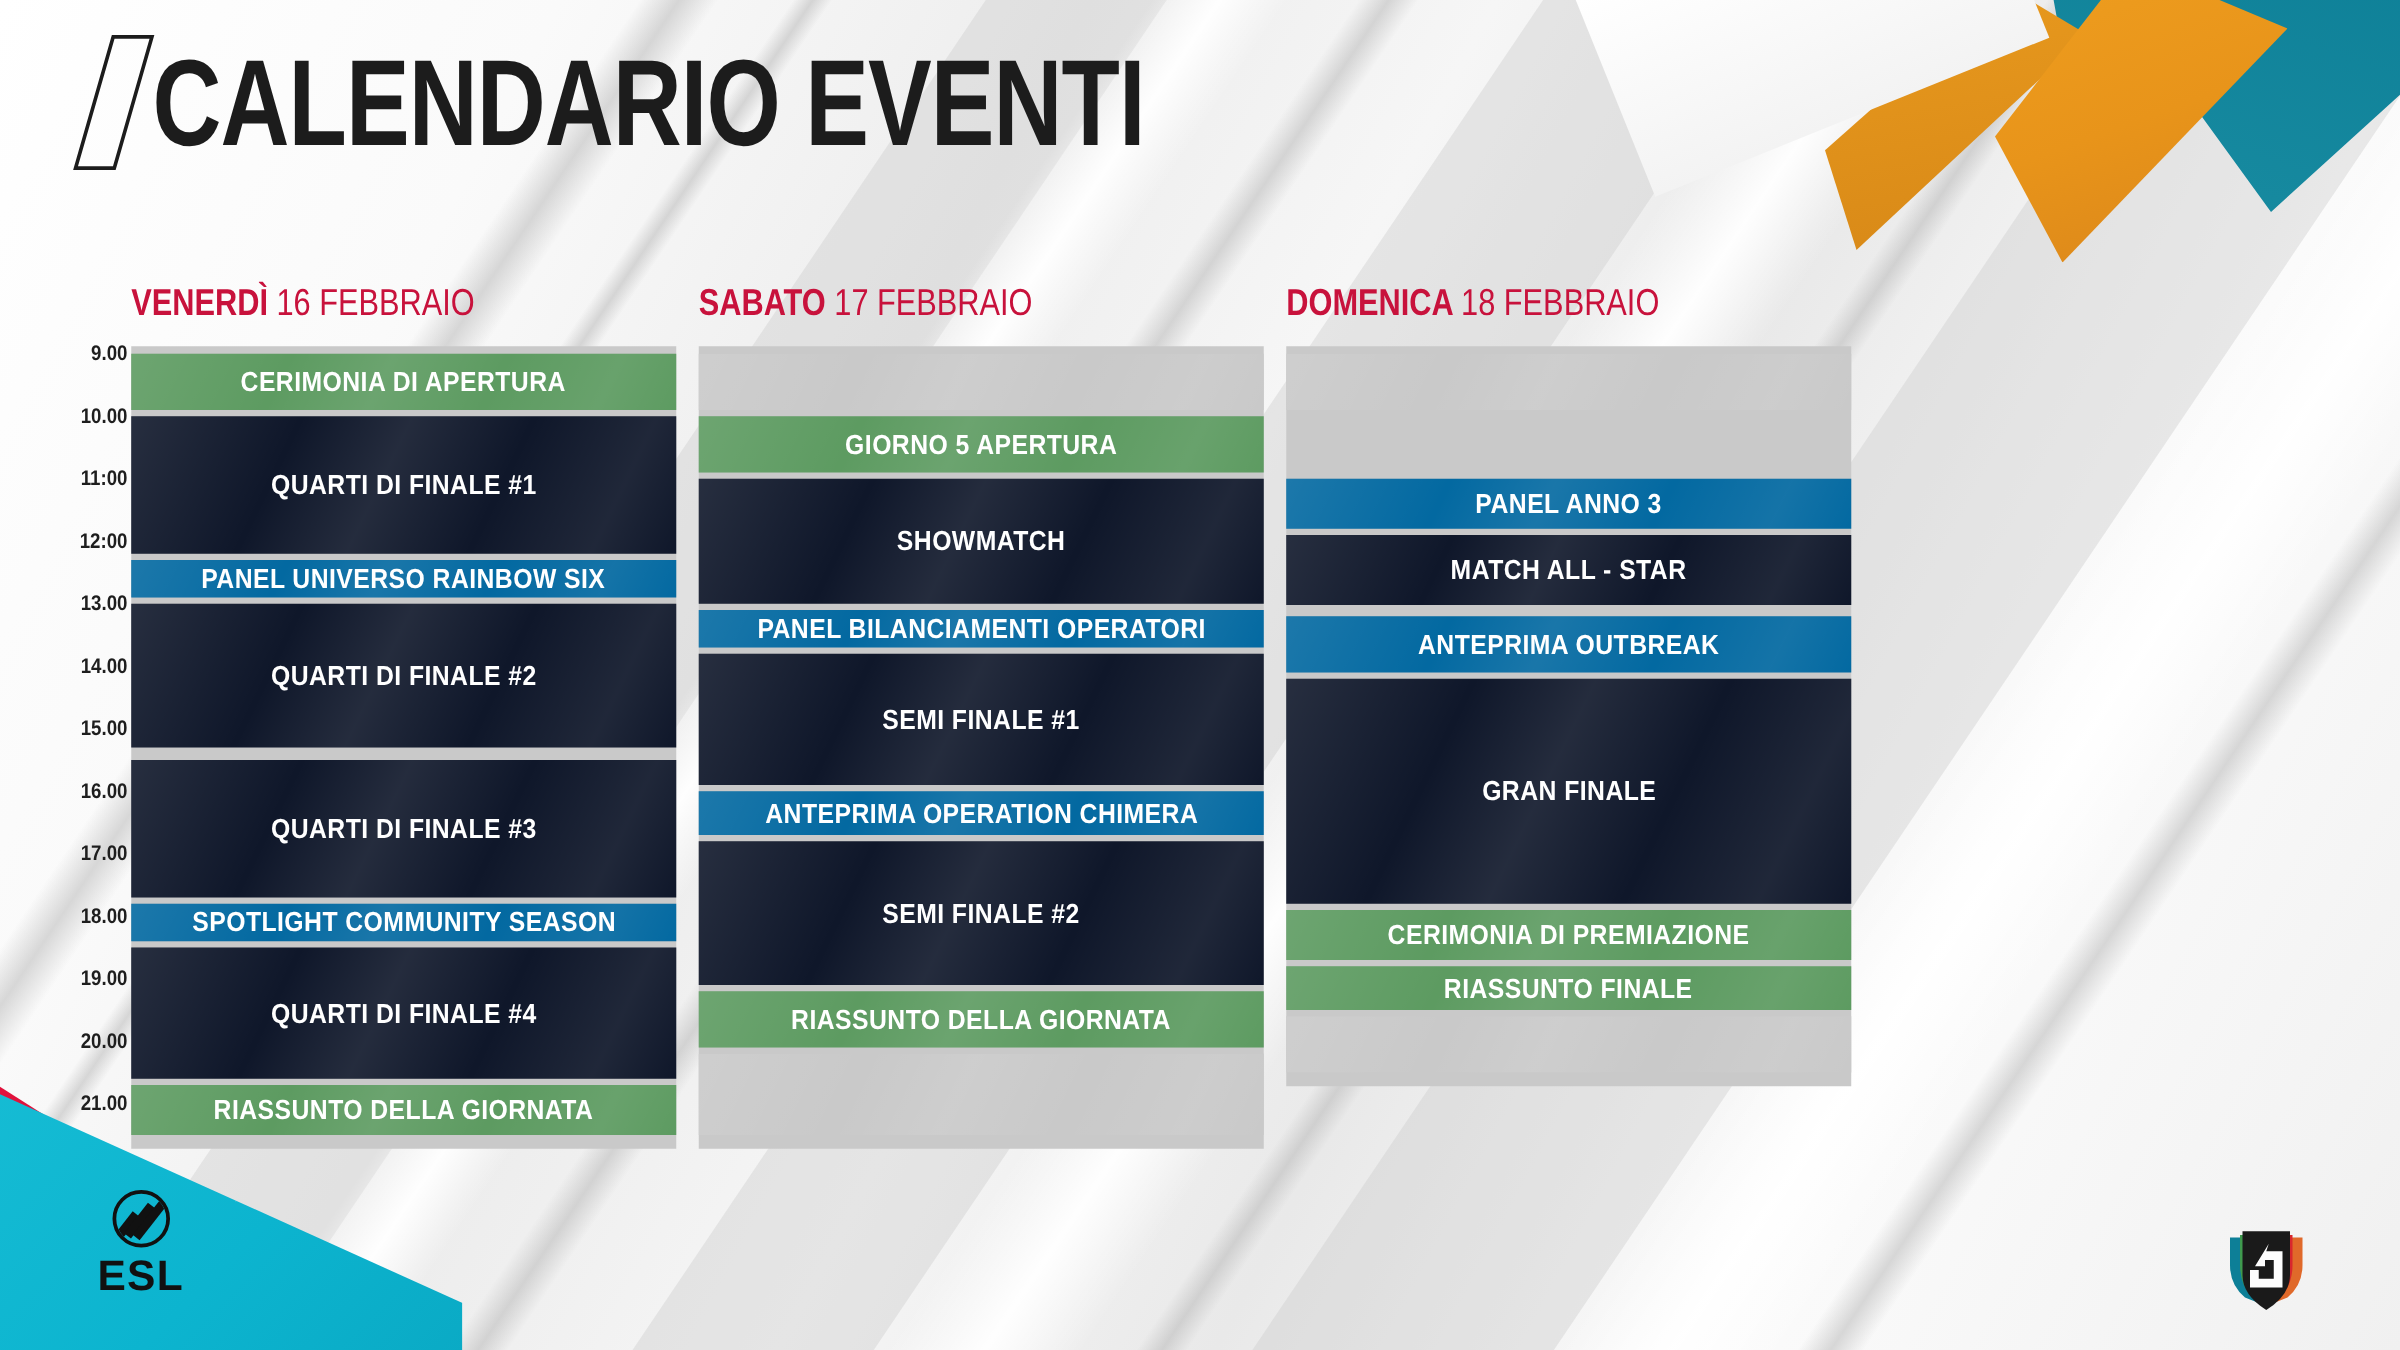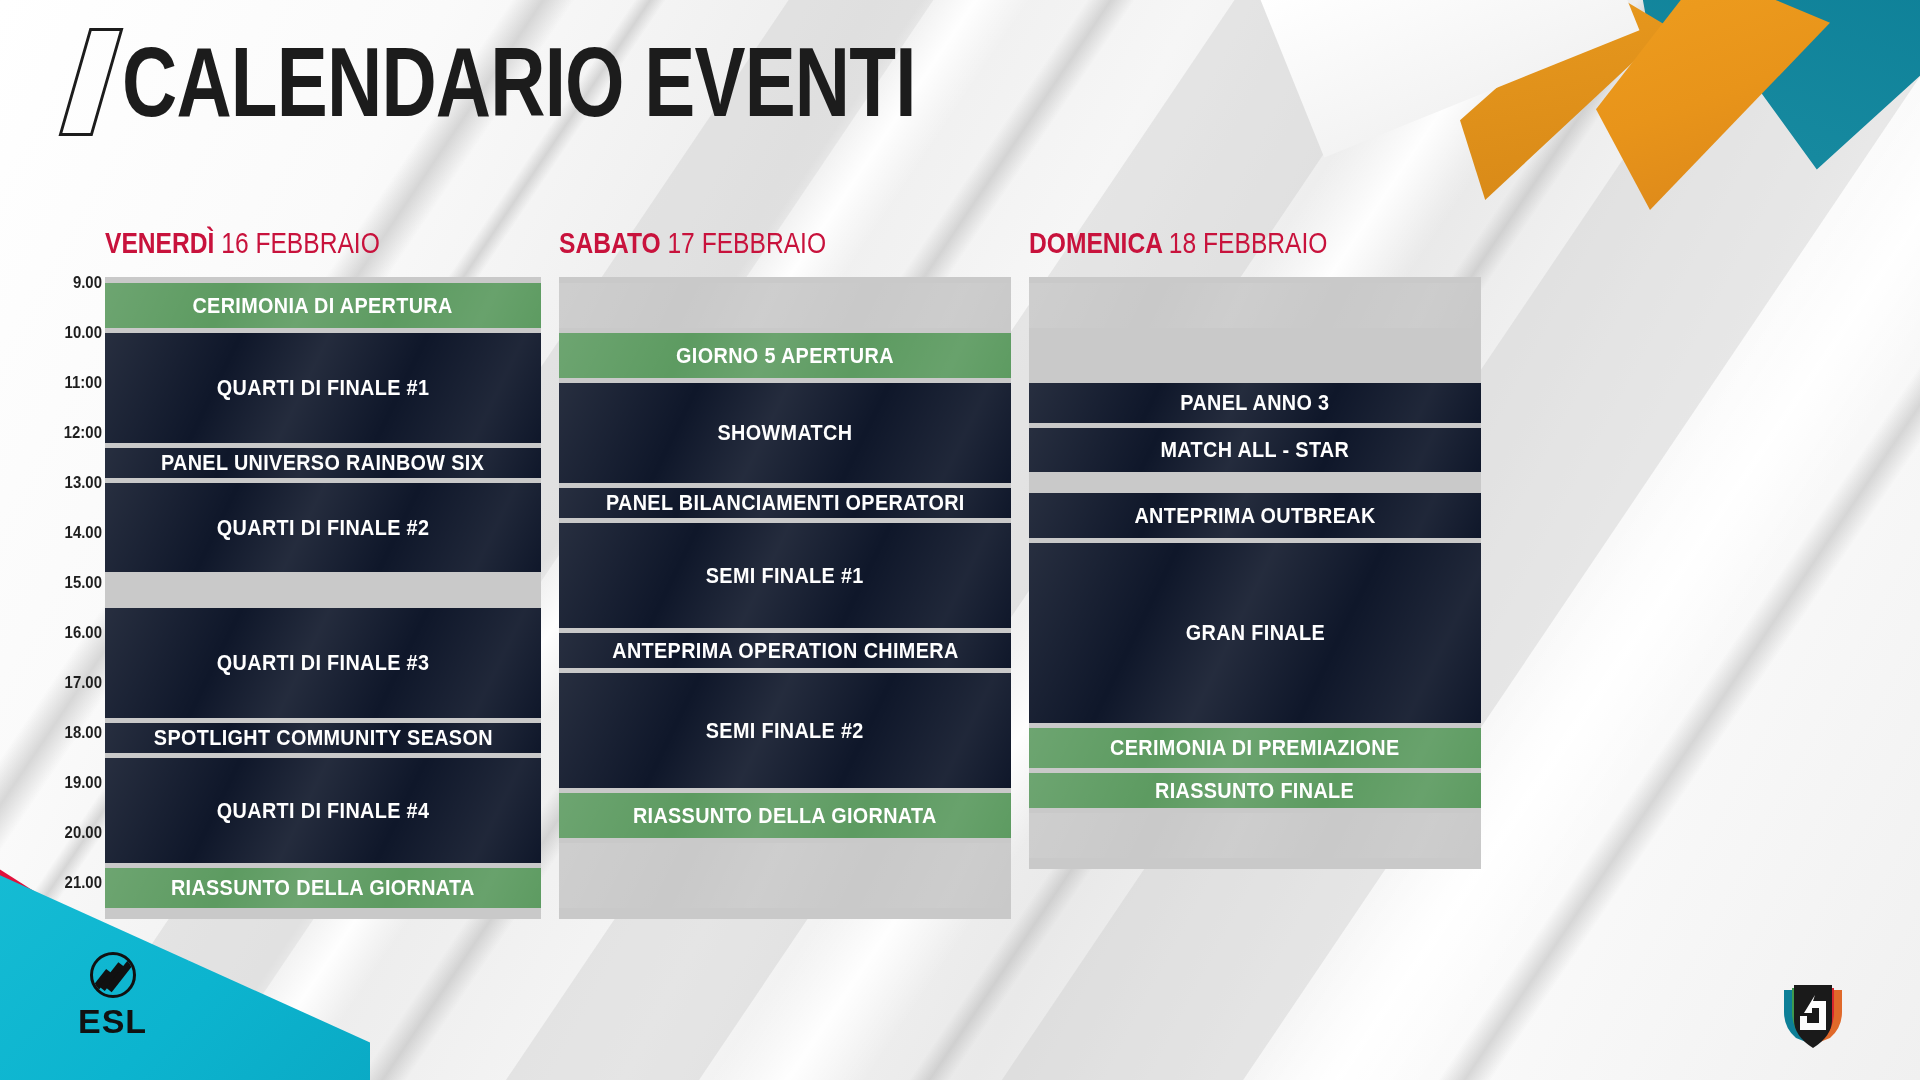--- a/index.html
+++ b/index.html
@@ -127,21 +127,21 @@
     display:flex; align-items:center; justify-content:center;
     color:#ffffff;
     font-family:"Liberation Sans Narrow","Liberation Sans", sans-serif;
     font-size:22px; font-weight:700; letter-spacing:.4px;
     text-align:center;
     overflow:hidden;
   }
   .evt span { transform:scaleX(.9); display:inline-block; white-space:nowrap; }
   .evt.blue   { background:#0f172a; }
   .evt.green  { background:#5d9b61; }
-  .evt.orange { background:#0f172a; }
+  .evt.orange { background:#0369a1; }
   .evt.gray   { background:#c9c9c9; }
   .evt .sheen {
     position:absolute; inset:0;
     background:linear-gradient(116deg,rgba(255,255,255,.10) 0%,rgba(255,255,255,0) 28%,
                rgba(255,255,255,.09) 46%,rgba(255,255,255,0) 66%,rgba(255,255,255,.07) 86%,rgba(255,255,255,0) 100%);
     pointer-events:none;
   }
 
   
   #esl-logo { position:absolute; left:78px; bottom:42px; z-index:12; text-align:center; }
@@ -222,21 +222,21 @@
           <span>CERIMONIA DI APERTURA</span>
         </div>
         <div class="evt blue" style="top: 333px; height: 110px;">
           <div class="sheen"></div>
           <span>QUARTI DI FINALE #1</span>
         </div>
         <div class="evt orange" style="top: 448px; height: 30px;">
           <div class="sheen"></div>
           <span>PANEL UNIVERSO RAINBOW SIX</span>
         </div>
-        <div class="evt blue" style="top: 483px; height: 89px;">
+        <div class="evt blue" style="top: 483px; height: 115px;">
           <div class="sheen"></div>
           <span>QUARTI DI FINALE #2</span>
         </div>
         <div class="evt blue" style="top: 608px; height: 110px;">
           <div class="sheen"></div>
           <span>QUARTI DI FINALE #3</span>
         </div>
         <div class="evt orange" style="top: 723px; height: 30px;">
           <div class="sheen"></div>
           <span>SPOTLIGHT COMMUNITY SEASON</span>
@@ -291,21 +291,21 @@
       <div class="day-col" style="left: 1029px; width: 452px; top: 0px; height: 1080px;">
         <div class="day-head" style="top: 228px;"><span class="dow">DOMENICA </span><span class="dt">18 FEBBRAIO</span></div>
         <div class="col-bg" style="top: 277px; height: 592px;"></div>
         <div class="evt gray" style="top: 283px; height: 45px;">
           <div class="sheen"></div>
         </div>
         <div class="evt orange" style="top: 383px; height: 40px;">
           <div class="sheen"></div>
           <span>PANEL ANNO 3</span>
         </div>
-        <div class="evt blue" style="top: 428px; height: 44px;">
+        <div class="evt blue" style="top: 428px; height: 56px;">
           <div class="sheen"></div>
           <span>MATCH ALL - STAR</span>
         </div>
         <div class="evt orange" style="top: 493px; height: 45px;">
           <div class="sheen"></div>
           <span>ANTEPRIMA OUTBREAK</span>
         </div>
         <div class="evt blue" style="top: 543px; height: 180px;">
           <div class="sheen"></div>
           <span>GRAN FINALE</span>

